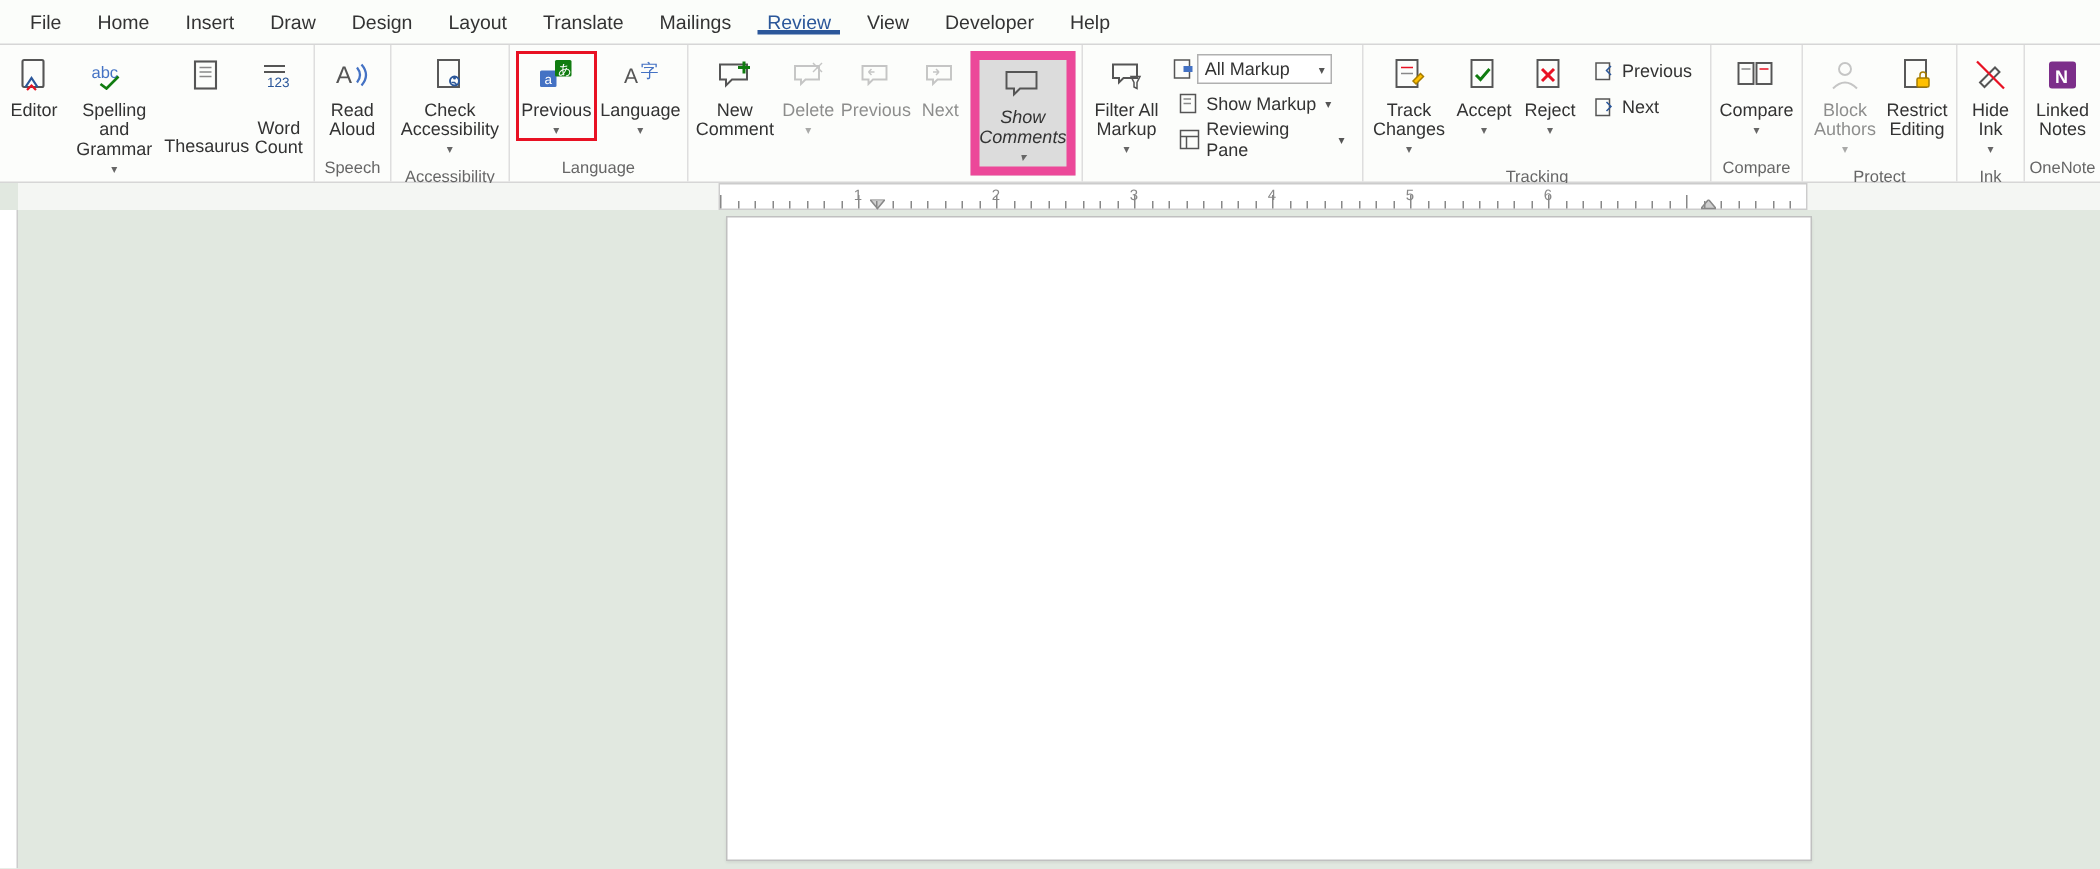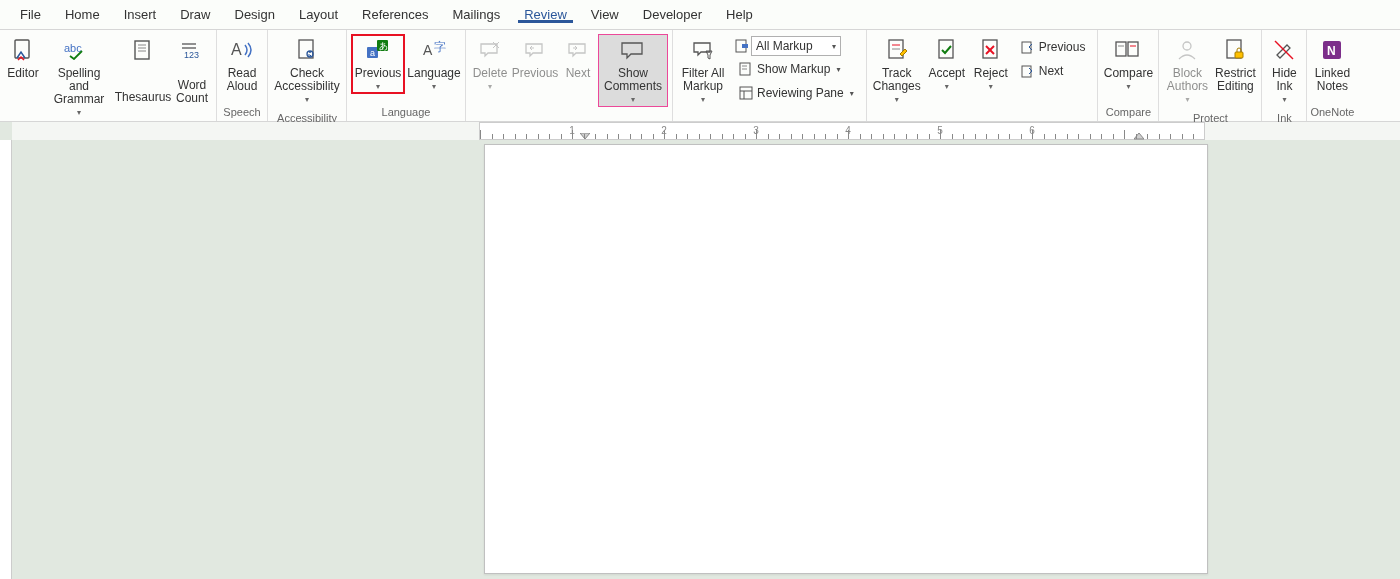--- a/index.html
+++ b/index.html
@@ -17,21 +17,21 @@
     .group-body { flex: 1; display: flex; align-items: flex-start; padding: 2px 4px; gap: 2px; }
     .group-label { text-align: center; font-size: 11px; color: #666; height: 18px; line-height: 18px; position: relative; }
 
     .big-btn { display: flex; flex-direction: column; align-items: center; justify-content: flex-start; width: 50px; padding: 2px 2px; gap: 4px; cursor: pointer; border: 1px solid transparent; }
     .big-btn.wider { width: 70px; }
     .big-btn .icon-slot { height: 26px; display:flex; align-items:center; justify-content:center; }
     .big-btn .lbl { font-size: 12px; text-align: center; line-height: 13px; color:#333; }
     .big-btn.disabled { opacity: 0.55; cursor: default; }
     .big-btn.selected { background:#dcdcdc; border:1px solid #b5b5b5; }
     .big-btn.highlighted { border: 2px solid #e81123; padding: 1px 1px; }
-    .big-btn.bordered-grey { border:1px solid #ec4899; }
+    .big-btn.bordered-grey { border:6px solid #ec4899;font-style:italic; }
 
     .drop { font-size: 8px; color:#666; margin-top:-2px; }
 
     .vstack { display:flex; flex-direction:column; gap:2px; padding:2px 4px; }
     .small-btn { display:flex; align-items:center; gap:4px; height:22px; padding:0 4px; cursor:pointer; font-size:12px; }
     .combo { height:20px; border:1px solid #b0b0b0; background:#fff; display:flex; align-items:center; padding:0 4px; width:90px; font-size:12px; justify-content:space-between; }
 
     
     .workspace { position:relative; height: calc(579px - 122px); }
     .h-ruler { position:absolute; top:0; left:12px; right:0; height:18px; background:#f4f6f3; }
@@ -54,21 +54,21 @@
 </head>
 <body>
 
 <div class="tabs">
   <div class="tab">File</div>
   <div class="tab">Home</div>
   <div class="tab">Insert</div>
   <div class="tab">Draw</div>
   <div class="tab">Design</div>
   <div class="tab">Layout</div>
-  <div class="tab">References</div>
+  <div class="tab">Translate</div>
   <div class="tab">Mailings</div>
   <div class="tab active">Review</div>
   <div class="tab">View</div>
   <div class="tab">Developer</div>
   <div class="tab">Help</div>
 </div>
 
 <div class="ribbon">
 
   <div class="group" style="min-width:200px;">
@@ -175,20 +175,30 @@
         </div>
         <span class="lbl">Language</span>
         <span class="drop">▾</span>
       </div>
     </div>
     <div class="group-label">Language</div>
   </div>
 
   <div class="group">
     <div class="group-body">
+      <div class="big-btn" style="width:54px;">
+        <div class="icon-slot">
+          <svg width="24" height="22" viewBox="0 0 24 22">
+              <path d="M2 4 h18 v10 h-10 l-4 4 v-4 h-4 z" fill="none" stroke="#555" stroke-width="1.3"></path>
+              <line x1="18" y1="2" x2="18" y2="10" stroke="#107c10" stroke-width="2"></line>
+              <line x1="14" y1="6" x2="22" y2="6" stroke="#107c10" stroke-width="2"></line>
+            </svg>
+        </div>
+        <span class="lbl">New Comment</span>
+      </div>
       <div class="big-btn disabled" style="width:40px;">
         <div class="icon-slot">
           <svg width="22" height="20" viewBox="0 0 22 20">
               <path d="M2 4 h16 v9 h-9 l-3 3 v-3 h-4 z" fill="none" stroke="#999" stroke-width="1.3"></path>
               <line x1="14" y1="2" x2="20" y2="8" stroke="#999"></line>
               <line x1="20" y1="2" x2="14" y2="8" stroke="#999"></line>
             </svg>
         </div>
         <span class="lbl">Delete</span>
         <span class="drop">▾</span>
@@ -323,20 +333,21 @@
           <span>
               <svg width="14" height="14" viewBox="0 0 14 14">
                 <rect x="1" y="2" width="9" height="11" fill="none" stroke="#555"></rect>
                 <path d="M8 4 l3 3 l-3 3" stroke="#2b579a" fill="none"></path>
               </svg>
             </span>
           <span>Next</span>
         </div>
       </div>
     </div>
+    <div class="group-label">Tracking</div>
   </div>
 
   <div class="group">
     <div class="group-body">
       <div class="big-btn" style="width:52px;">
         <div class="icon-slot">
           <svg width="26" height="22" viewBox="0 0 26 22">
               <rect x="1" y="3" width="10" height="14" fill="none" stroke="#555" stroke-width="1.3"></rect>
               <rect x="13" y="3" width="10" height="14" fill="none" stroke="#555" stroke-width="1.3"></rect>
               <line x1="3" y1="7" x2="9" y2="7" stroke="#888"></line>

